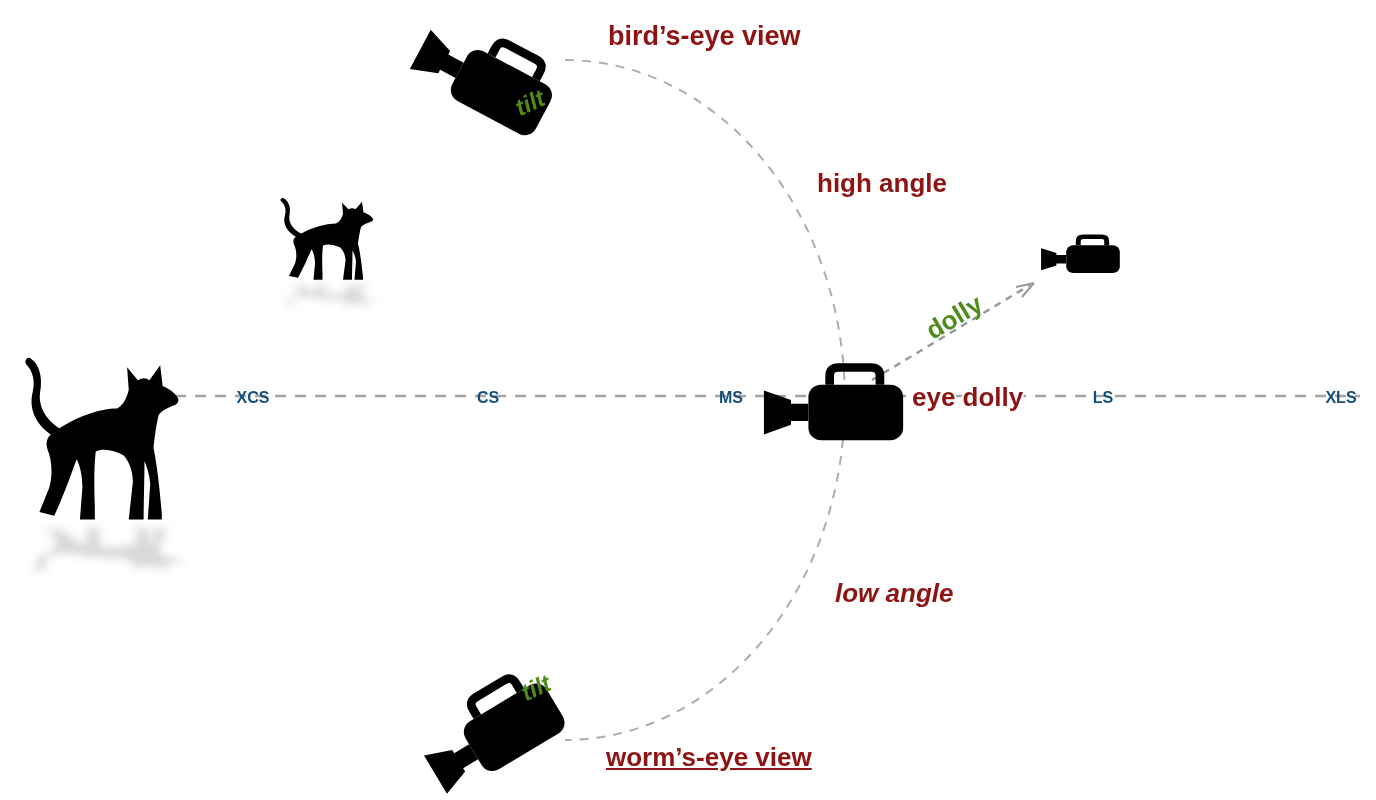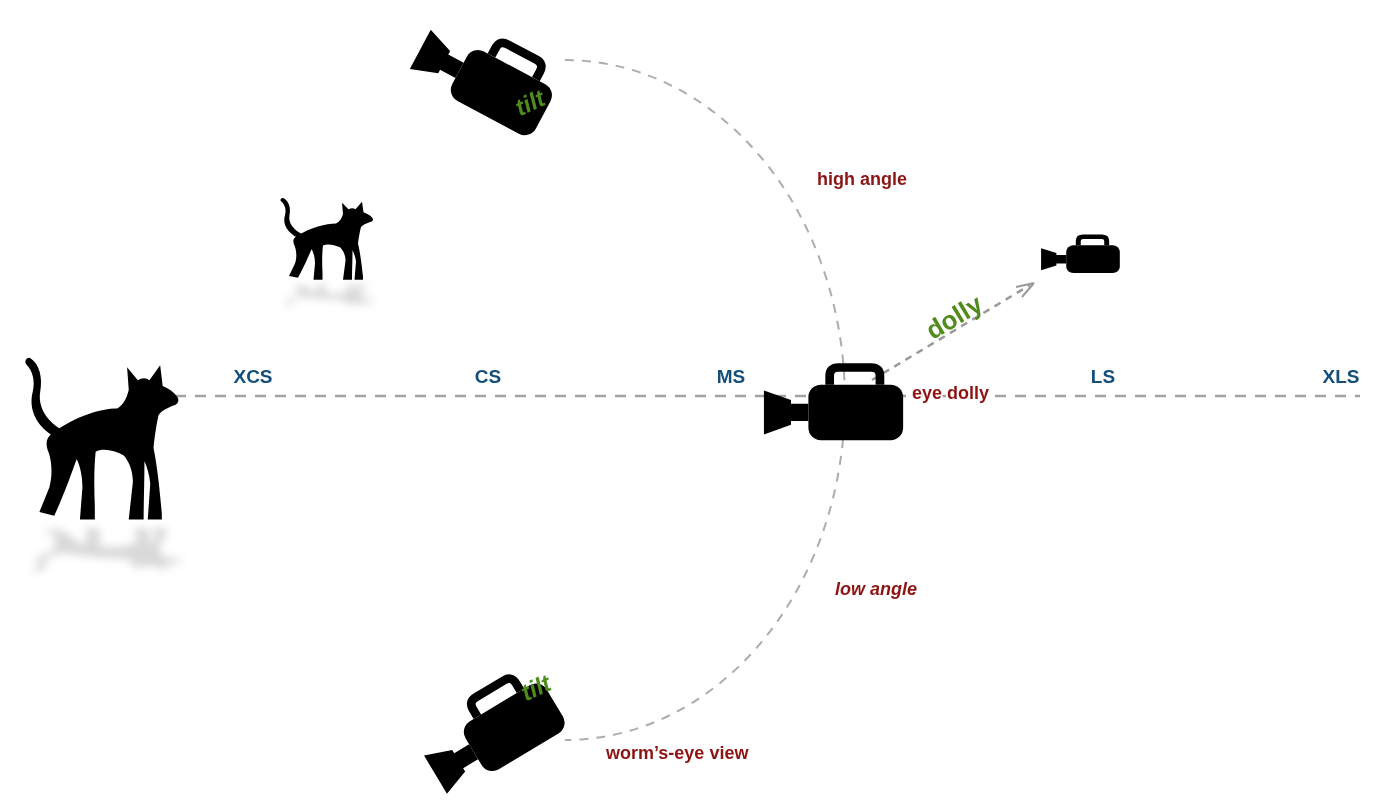--- a/index.html
+++ b/index.html
@@ -25,30 +25,30 @@
   .cat svg.cat-body{display:block;width:100%;height:100%;}
   .cat svg.cat-refl{
     position:absolute;left:3%;top:99%;width:100%;height:27%;
     transform:scaleY(-1);filter:blur(4px);opacity:.32;
   }
   .cat-large{left:3px;top:354px;width:182px;height:174px;}
   .cat-small{left:267px;top:196px;width:110px;height:88px;}
 
   
   .lbl{position:absolute;font-weight:bold;white-space:nowrap;line-height:1;}
-  .angle{color:#8e1414;font-size:18px;}
+  .angle{color:#8e1414;font-size:26px;}
   .lbl-birdseye{left:608px;top:23px;font-size:27px;}
   .lbl-high    {left:817px;top:170px;}
   .lbl-eye     {left:912px;top:384px;
     text-shadow:2px 0 0 #fff,-2px 0 0 #fff,0 2px 0 #fff,0 -2px 0 #fff,
                 1px 1px 0 #fff,-1px -1px 0 #fff,1px -1px 0 #fff,-1px 1px 0 #fff;}
   .lbl-low     {left:835px;top:580px;font-style:italic;}
-  .lbl-worms   {left:606px;top:744px;}
+  .lbl-worms   {left:606px;top:744px;text-decoration:underline;}
 
-  .shot{position:absolute;top:366px;color:#144f7c;font-weight:bold;font-size:19px;
+  .shot{position:absolute;top:388px;color:#144f7c;font-weight:bold;font-size:16px;
         transform:translateX(-50%);line-height:1.2;}
   .shot-xcs{left:253px}.shot-cs{left:488px}.shot-ms{left:731px}
   .shot-ls{left:1103px}.shot-xls{left:1341px}
 
   .move{position:absolute;color:#4f8c1c;font-weight:bold;line-height:1;}
   .move-tilt-top{left:530px;top:103px;font-size:24px;font-style:italic;
         transform:translate(-50%,-50%) rotate(-25deg);}
   .move-tilt-bottom{left:536px;top:688px;font-size:24px;font-style:italic;
         transform:translate(-50%,-50%) rotate(-25deg);}
   .move-dolly{left:954px;top:317px;font-size:26px;
@@ -124,20 +124,21 @@
         <use href="#g-cam"></use>
       </svg>
   </div>
 
   <div class="cam cam-bottom">
     <svg viewBox="0 0 150 92" preserveAspectRatio="none">
         <use href="#g-cam"></use>
       </svg>
   </div>
 
+  <div class="lbl angle lbl-birdseye">bird’s-eye view</div>
   <div class="lbl angle lbl-high">high angle</div>
   <div class="lbl angle lbl-eye">eye dolly</div>
   <div class="lbl angle lbl-low">low angle</div>
   <div class="lbl angle lbl-worms">worm’s-eye view</div>
 
   <div class="lbl move move-tilt-top">tilt</div>
   <div class="lbl move move-dolly">dolly</div>
   <div class="lbl move move-tilt-bottom">tilt</div>
 
   <span class="shot shot-xcs">XCS</span>

